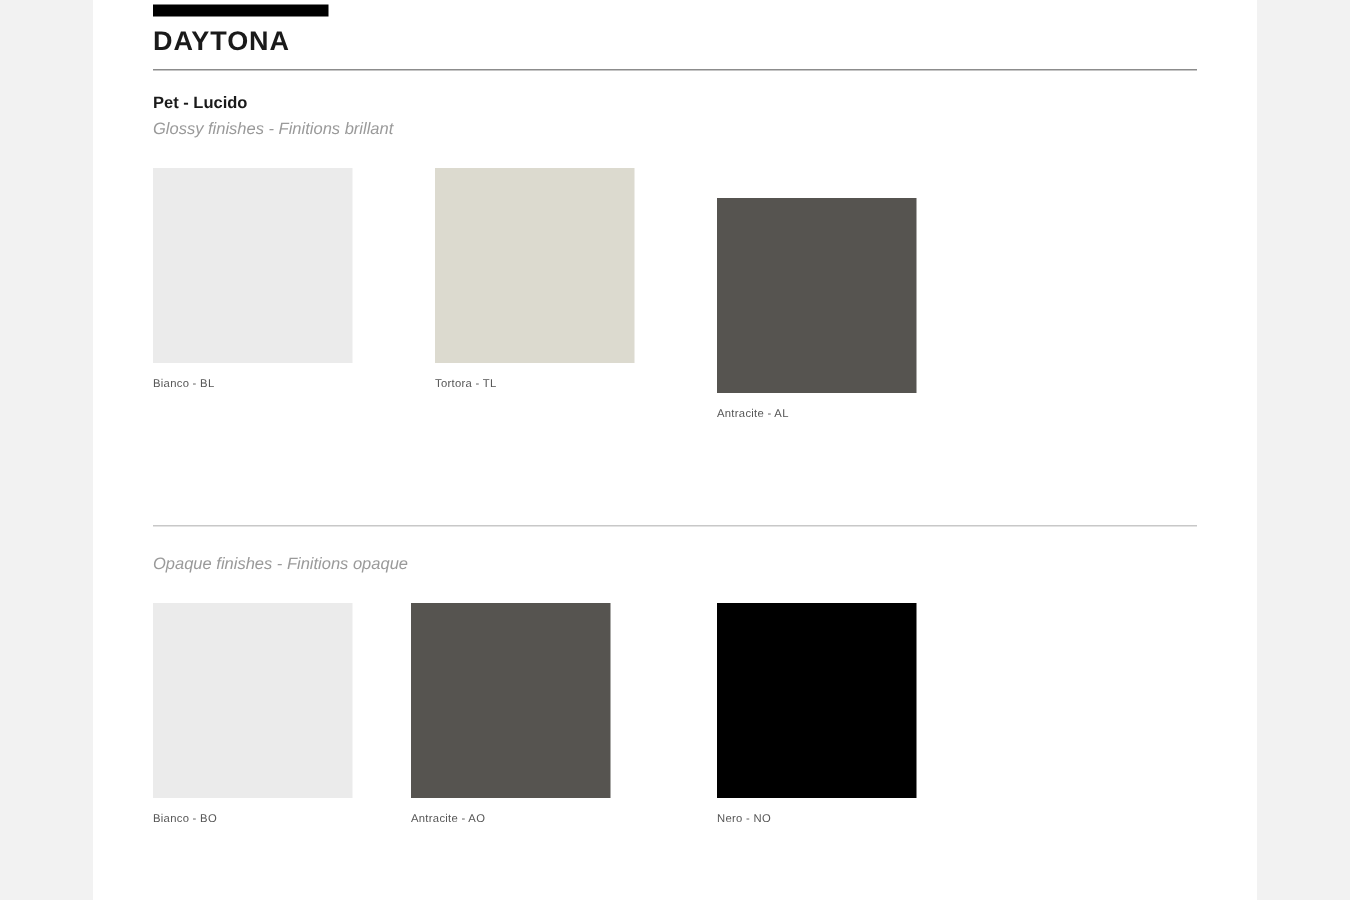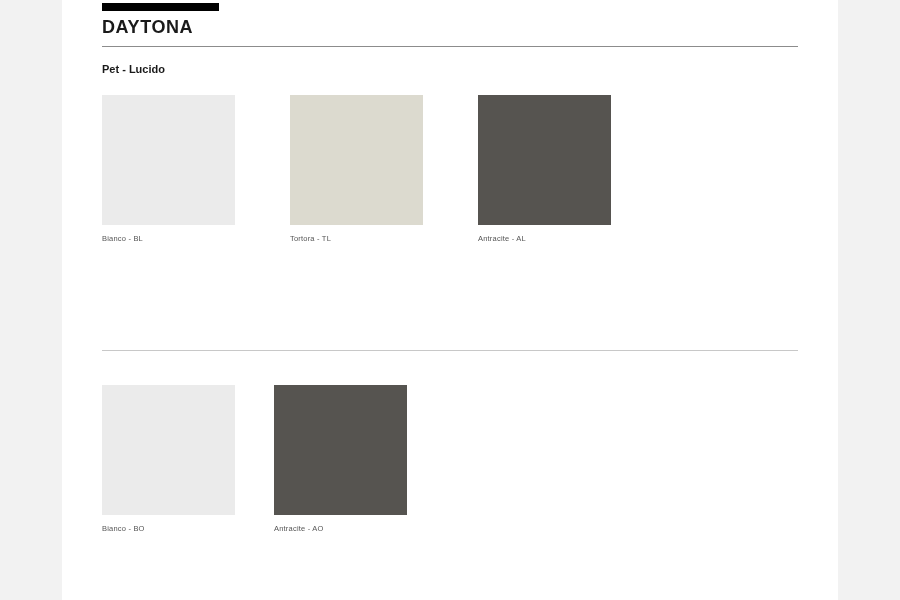--- a/index.html
+++ b/index.html
@@ -121,56 +121,62 @@
   <div class="content">
 
     <div class="top-bar"></div>
 
     <div class="brand-title">DAYTONA</div>
 
     <div class="hr" style="top:46px;"></div>
 
     <div class="section" style="top:62px;">
       <div class="section-title">Pet - Lucido</div>
+      <div class="section-subtitle">Glossy finishes - Finitions brillant</div>
 
       <div class="swatch-row">
 
         <div class="swatch-cell" style="left:188px;">
           <div class="swatch-chip" style="background:#dcdacf;"></div>
           <div class="swatch-label">Tortora - TL</div>
         </div>
 
         <div class="swatch-cell" style="left:0px;">
           <div class="swatch-chip" style="background:#ebebeb;"></div>
           <div class="swatch-label">Bianco - BL</div>
         </div>
 
-        <div class="swatch-cell" style="left:376px;">
+        <div class="swatch-cell" style="left:376px;margin-top:20px;">
           <div class="swatch-chip" style="background:#565450;"></div>
           <div class="swatch-label">Antracite - AL</div>
         </div>
 
 
       </div>
     </div>
 
     <div class="hr light" style="top:350px;"></div>
 
     <div class="section" style="top:366px;">
+      <div class="section-subtitle">Opaque finishes - Finitions opaque</div>
 
       <div class="swatch-row">
 
         <div class="swatch-cell" style="left:0px;">
           <div class="swatch-chip" style="background:#ebebeb;"></div>
           <div class="swatch-label">Bianco - BO</div>
         </div>
 
         <div class="swatch-cell" style="left:172px;">
           <div class="swatch-chip" style="background:#565450;"></div>
           <div class="swatch-label">Antracite - AO</div>
         </div>
 
+        <div class="swatch-cell" style="left:376px;">
+          <div class="swatch-chip" style="background:#000000;"></div>
+          <div class="swatch-label">Nero - NO</div>
+        </div>
 
       </div>
     </div>
 
   </div>
 </div>
 
 </body></html>

